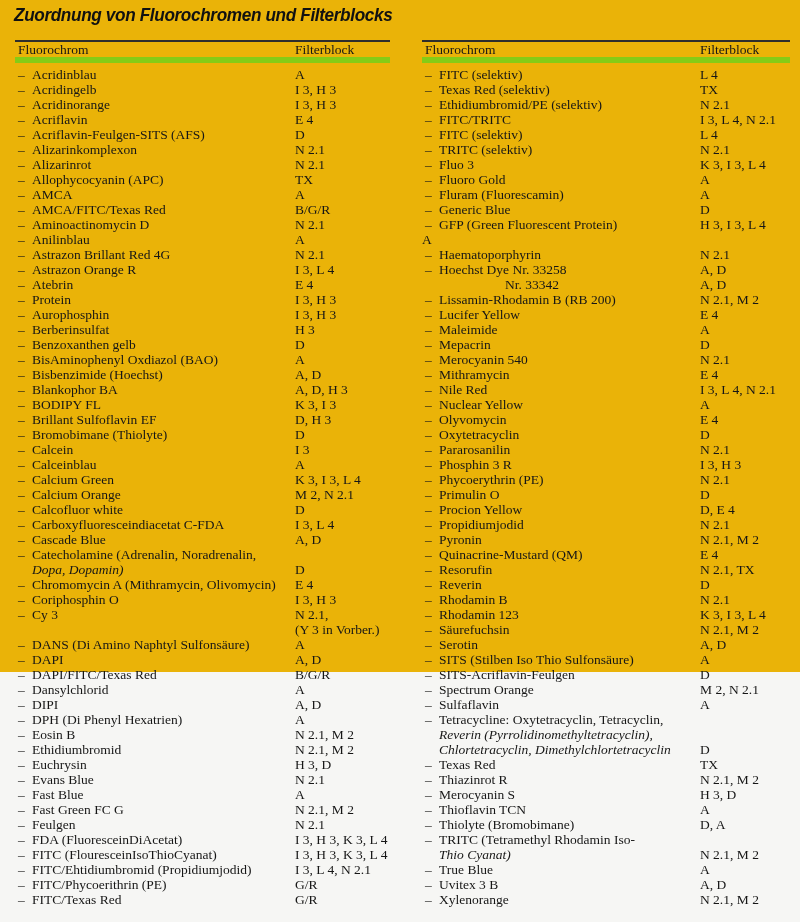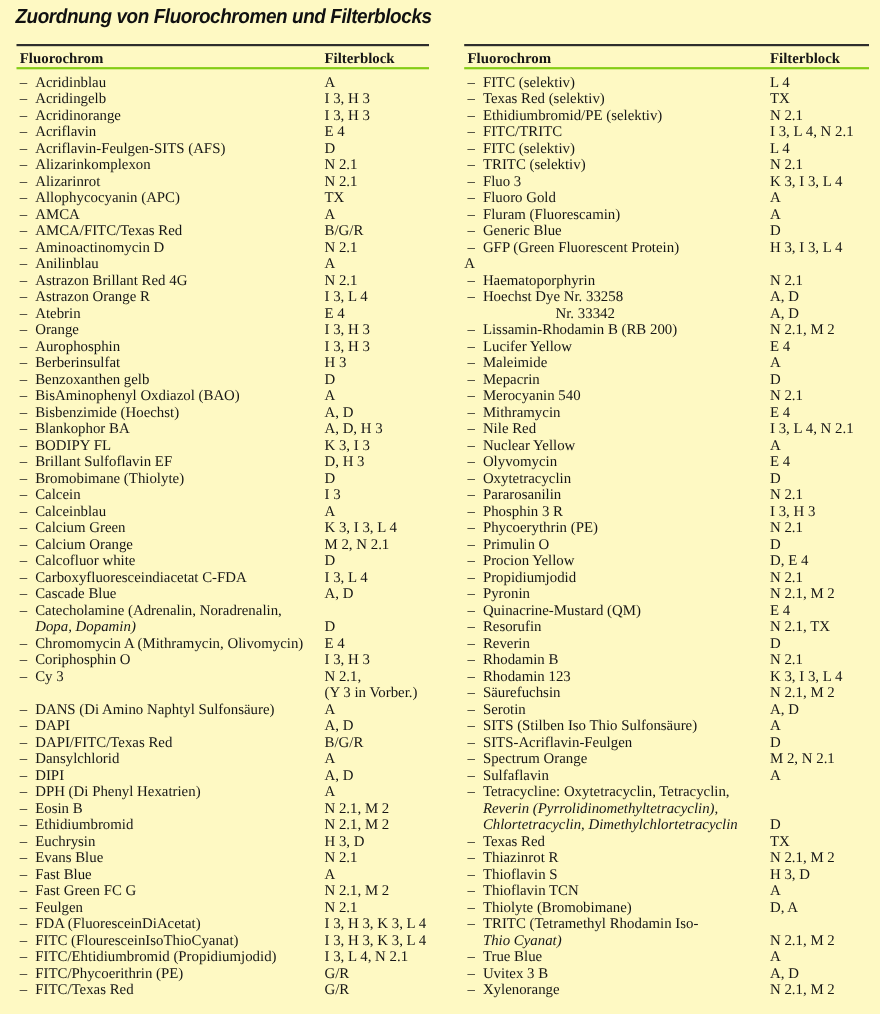--- a/index.html
+++ b/index.html
@@ -1,21 +1,21 @@
 <!DOCTYPE html>
 <html><head>
 <meta charset="utf-8">
 <style>
   * { box-sizing: border-box; margin: 0; padding: 0; }
   html, body { background: #f6f6f4; }
   body { width: 800px; height: 922px; overflow: hidden; }
   .page {
     position: relative;
-    width: 800px; height: 922px;
-    background: #fef9c3;
+    width: 800px; height: 672px;
+    background: #eab308;
     font-family: "Liberation Serif", serif;
     color: #161616;
   }
   .page-title {
     position: absolute;
     left: 14px; top: 4px;
     font-family: "Liberation Sans", sans-serif;
     font-weight: bold;
     font-style: italic;
     font-size: 18.5px;
@@ -28,25 +28,25 @@
   .tables {
     position: absolute;
     left: 15px; top: 40px;
     display: flex;
     gap: 32px;
   }
   .tcol { width: 375px; }
   .tcol.right { width: 368px; }
   .thead {
     display: flex;
-    align-items: flex-end;
+    align-items: center;
     height: 23px;
     border-top: 2px solid #2e2e2c;
-    border-bottom: 2px solid #84cc16;
-    font-weight: bold;
+    border-bottom: 6px solid #84cc16;
+    font-weight: normal;
     font-size: 13.5px;
   }
   .hname { width: 280px; padding-left: 3px; flex: none; }
   .tcol.right .hname { width: 278px; }
   .hval { flex: 1; white-space: nowrap; }
   .tbody { padding-top: 4px; }
   .row {
     display: flex;
     height: 15px;
     line-height: 15px;
@@ -132,21 +132,21 @@
           </div>
           <div class="row">
             <span class="cell-name"><span class="dash">–</span><span>Astrazon Orange R</span></span>
             <span class="cell-value">I 3, L 4</span>
           </div>
           <div class="row">
             <span class="cell-name"><span class="dash">–</span><span>Atebrin</span></span>
             <span class="cell-value">E 4</span>
           </div>
           <div class="row">
-            <span class="cell-name"><span class="dash">–</span><span>Orange</span></span>
+            <span class="cell-name"><span class="dash">–</span><span>Protein</span></span>
             <span class="cell-value">I 3, H 3</span>
           </div>
           <div class="row">
             <span class="cell-name"><span class="dash">–</span><span>Aurophosphin</span></span>
             <span class="cell-value">I 3, H 3</span>
           </div>
           <div class="row">
             <span class="cell-name"><span class="dash">–</span><span>Berberinsulfat</span></span>
             <span class="cell-value">H 3</span>
           </div>
@@ -496,21 +496,21 @@
           </div>
           <div class="row">
             <span class="cell-name"><span class="dash">–</span><span>Texas Red</span></span>
             <span class="cell-value">TX</span>
           </div>
           <div class="row">
             <span class="cell-name"><span class="dash">–</span><span>Thiazinrot R</span></span>
             <span class="cell-value">N 2.1, M 2</span>
           </div>
           <div class="row">
-            <span class="cell-name"><span class="dash">–</span><span>Thioflavin S</span></span>
+            <span class="cell-name"><span class="dash">–</span><span>Merocyanin S</span></span>
             <span class="cell-value">H 3, D</span>
           </div>
           <div class="row">
             <span class="cell-name"><span class="dash">–</span><span>Thioflavin TCN</span></span>
             <span class="cell-value">A</span>
           </div>
           <div class="row">
             <span class="cell-name"><span class="dash">–</span><span>Thiolyte (Bromobimane)</span></span>
             <span class="cell-value">D, A</span>
           </div>

